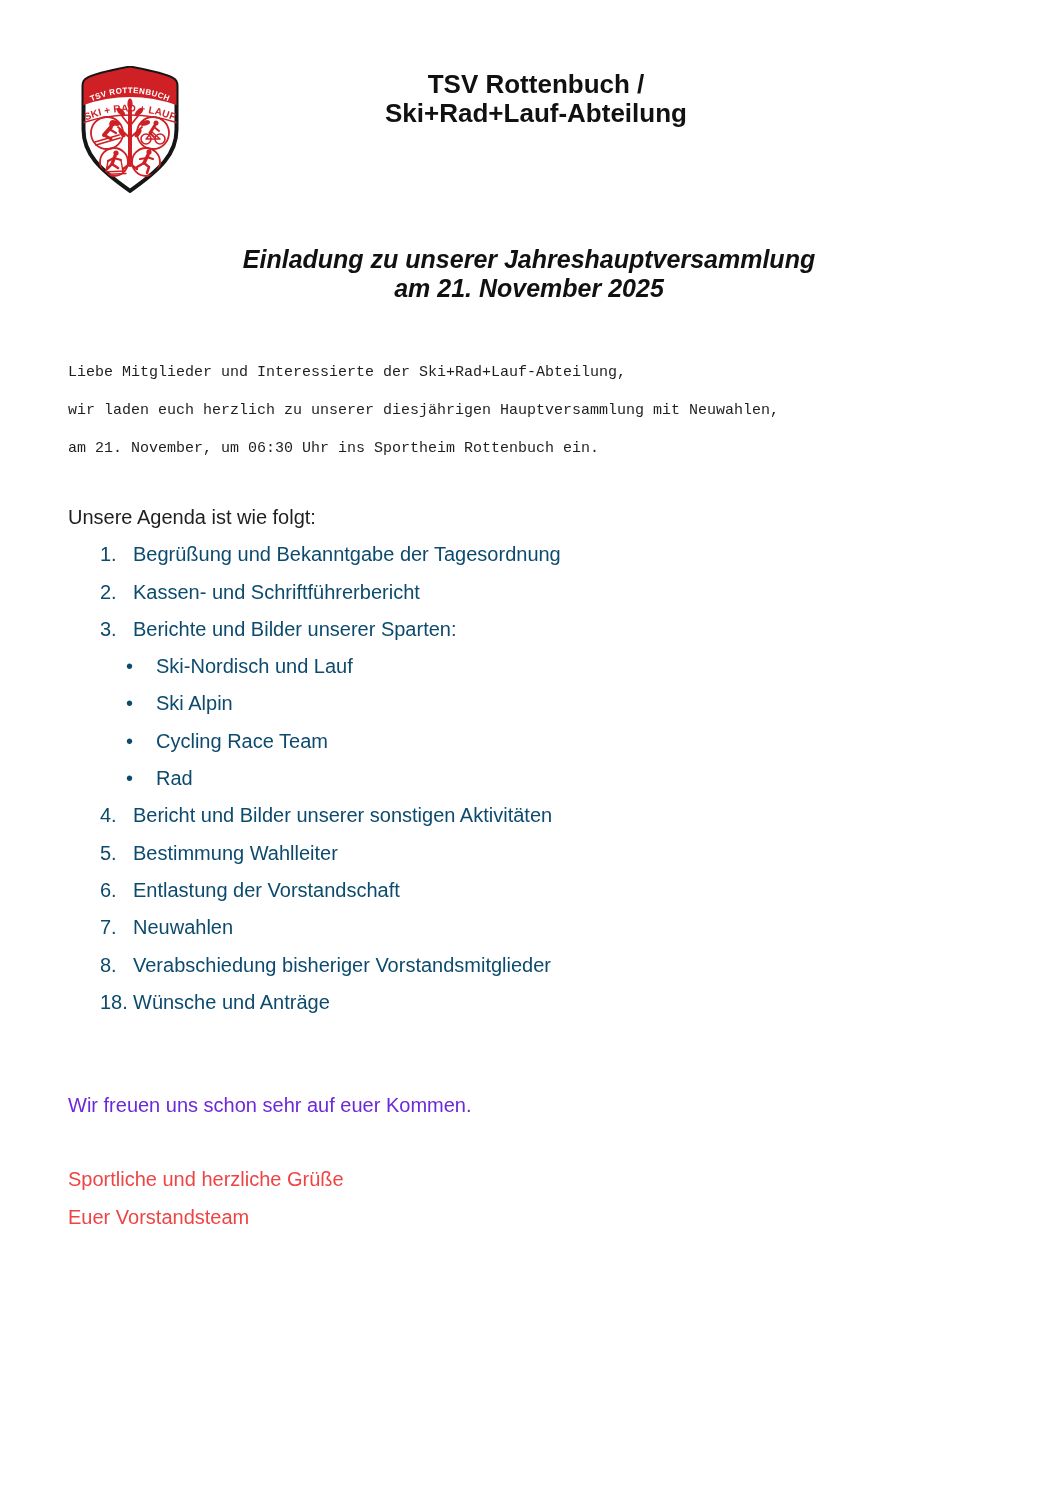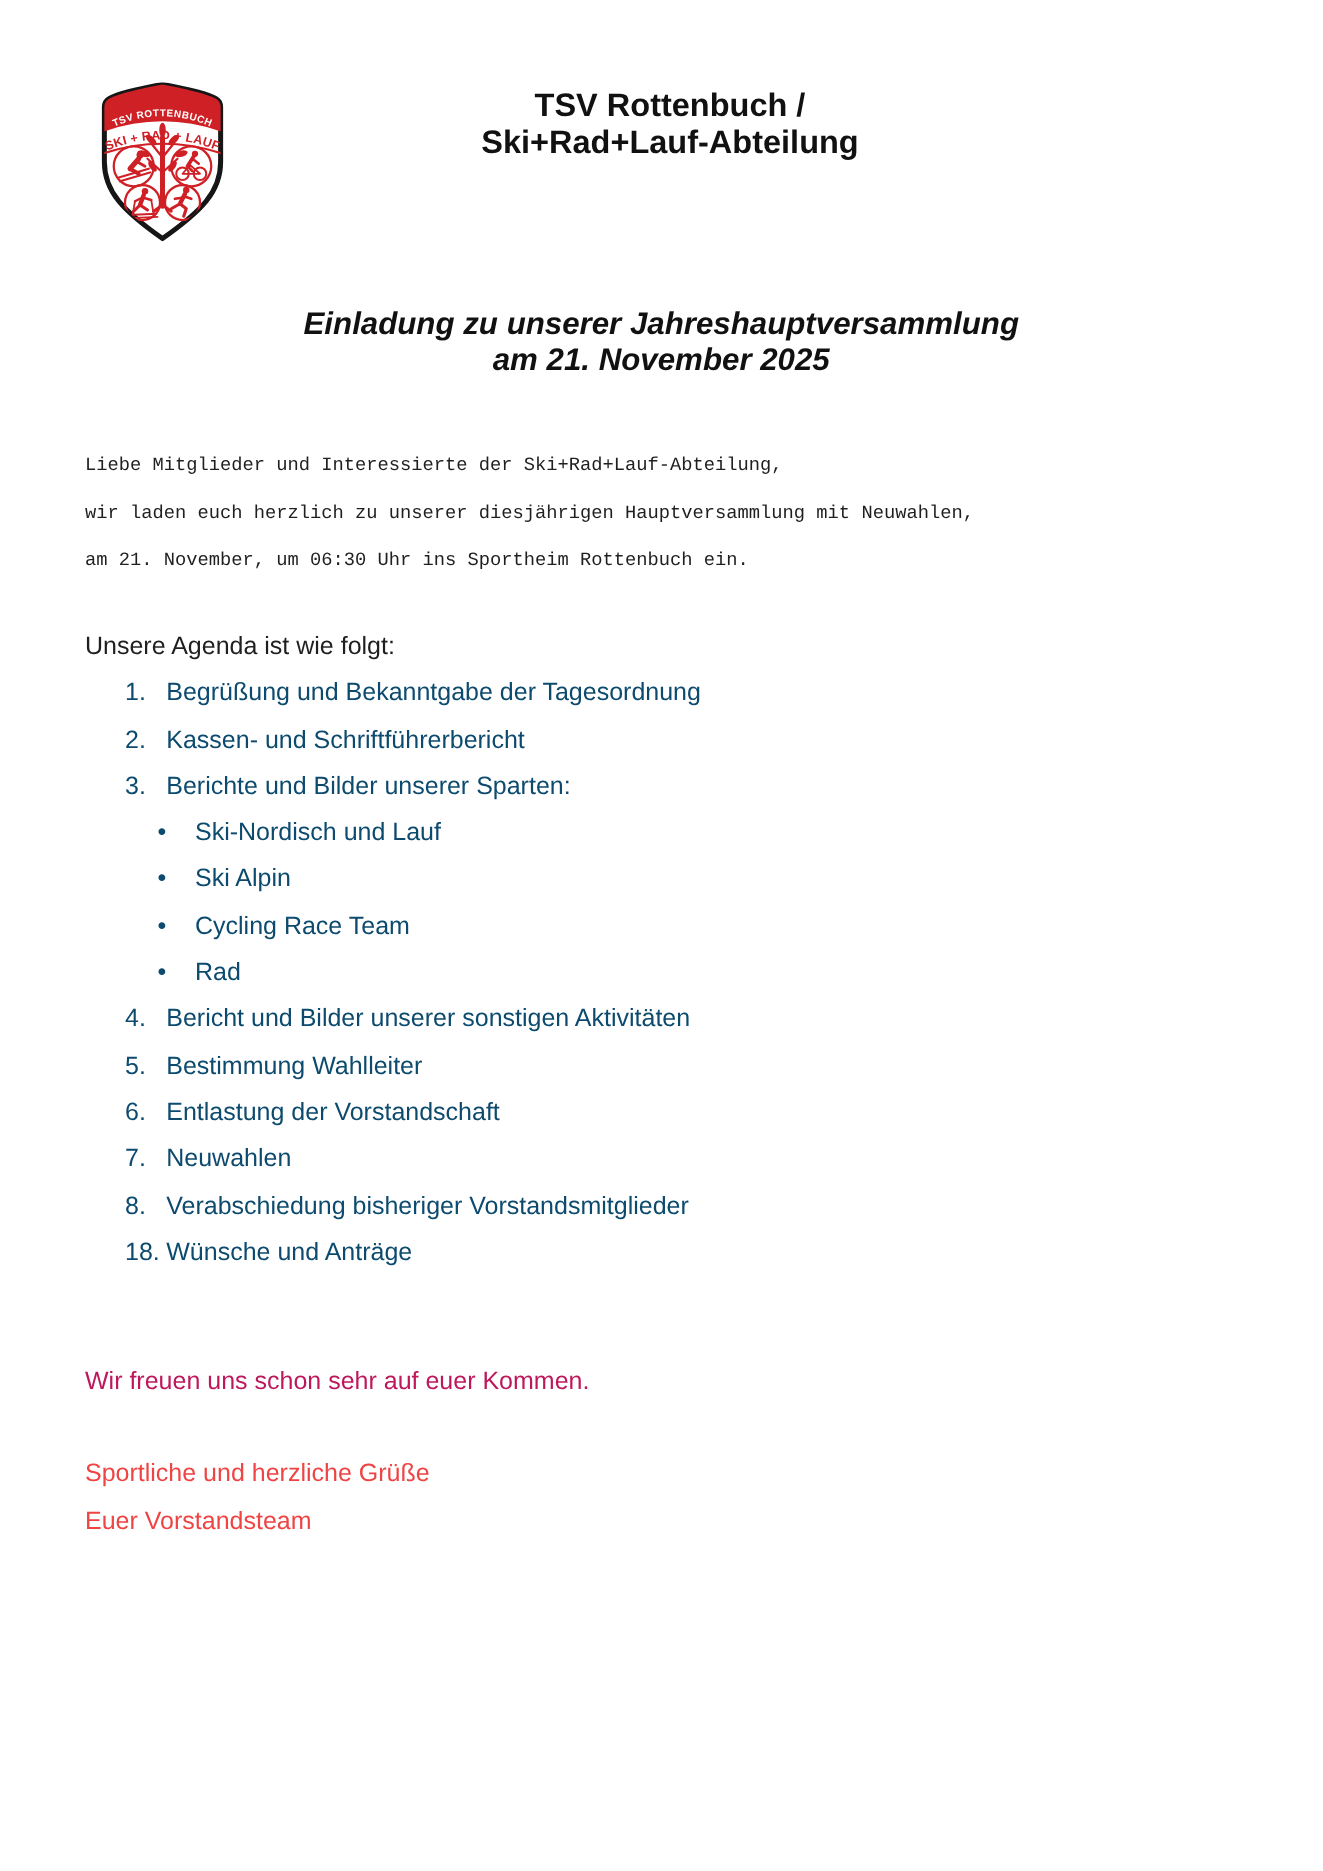--- a/index.html
+++ b/index.html
@@ -82,21 +82,21 @@
     width: 30px;
   }
 
   
   .closing-first {
     position: absolute;
     left: 68px;
     top: 1086px;
     font-size: 20px;
     line-height: 38px;
-    color: #be185d;
+    color: #6d28d9;
   }
   .signature {
     position: absolute;
     left: 68px;
     top: 1161px;
     font-size: 20px;
     line-height: 37.5px;
     color: #ef4444;
   }
 

